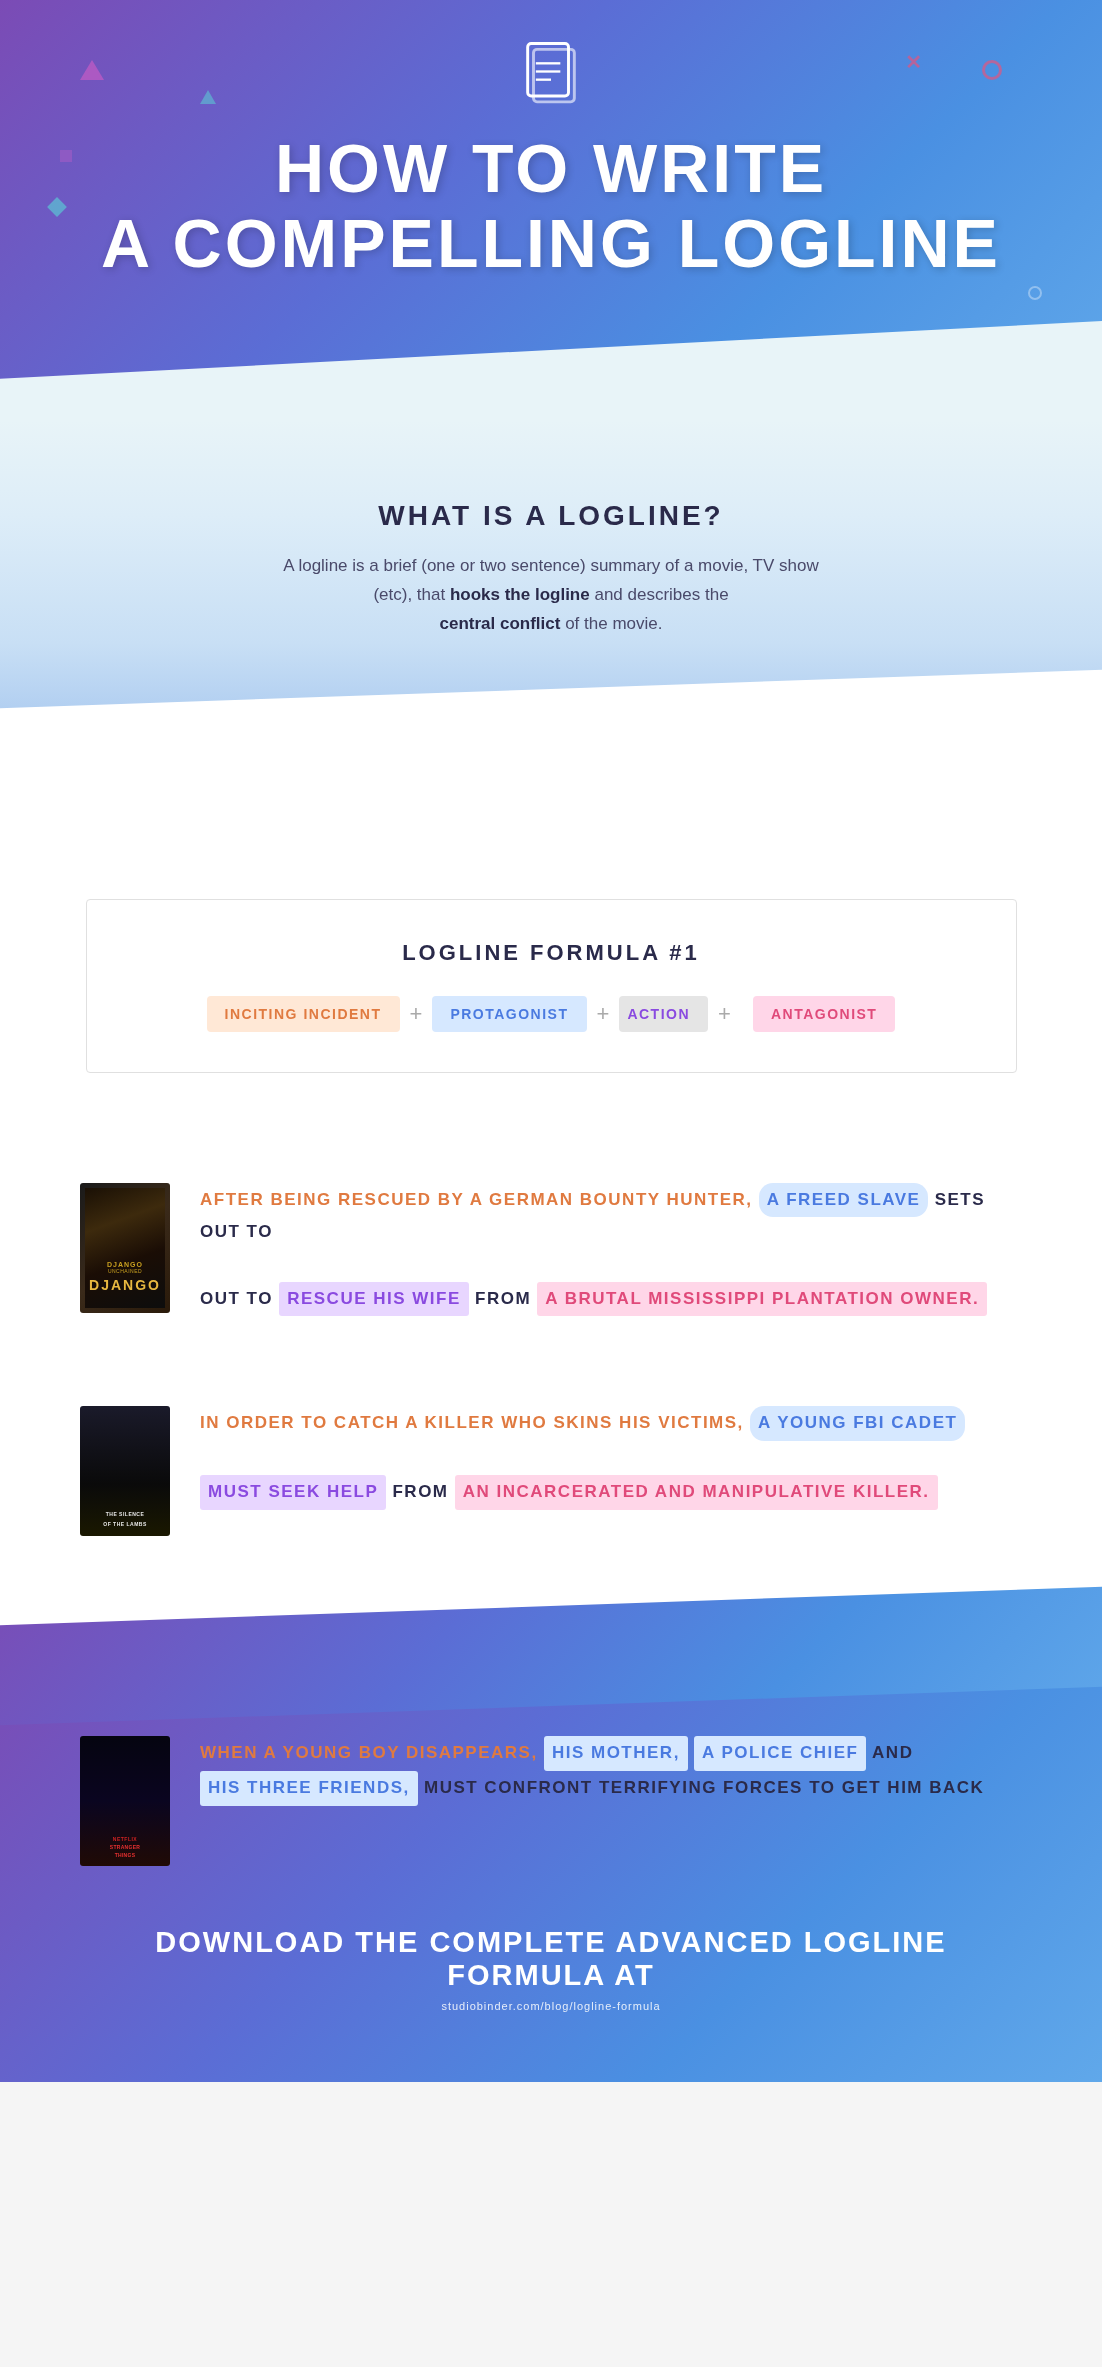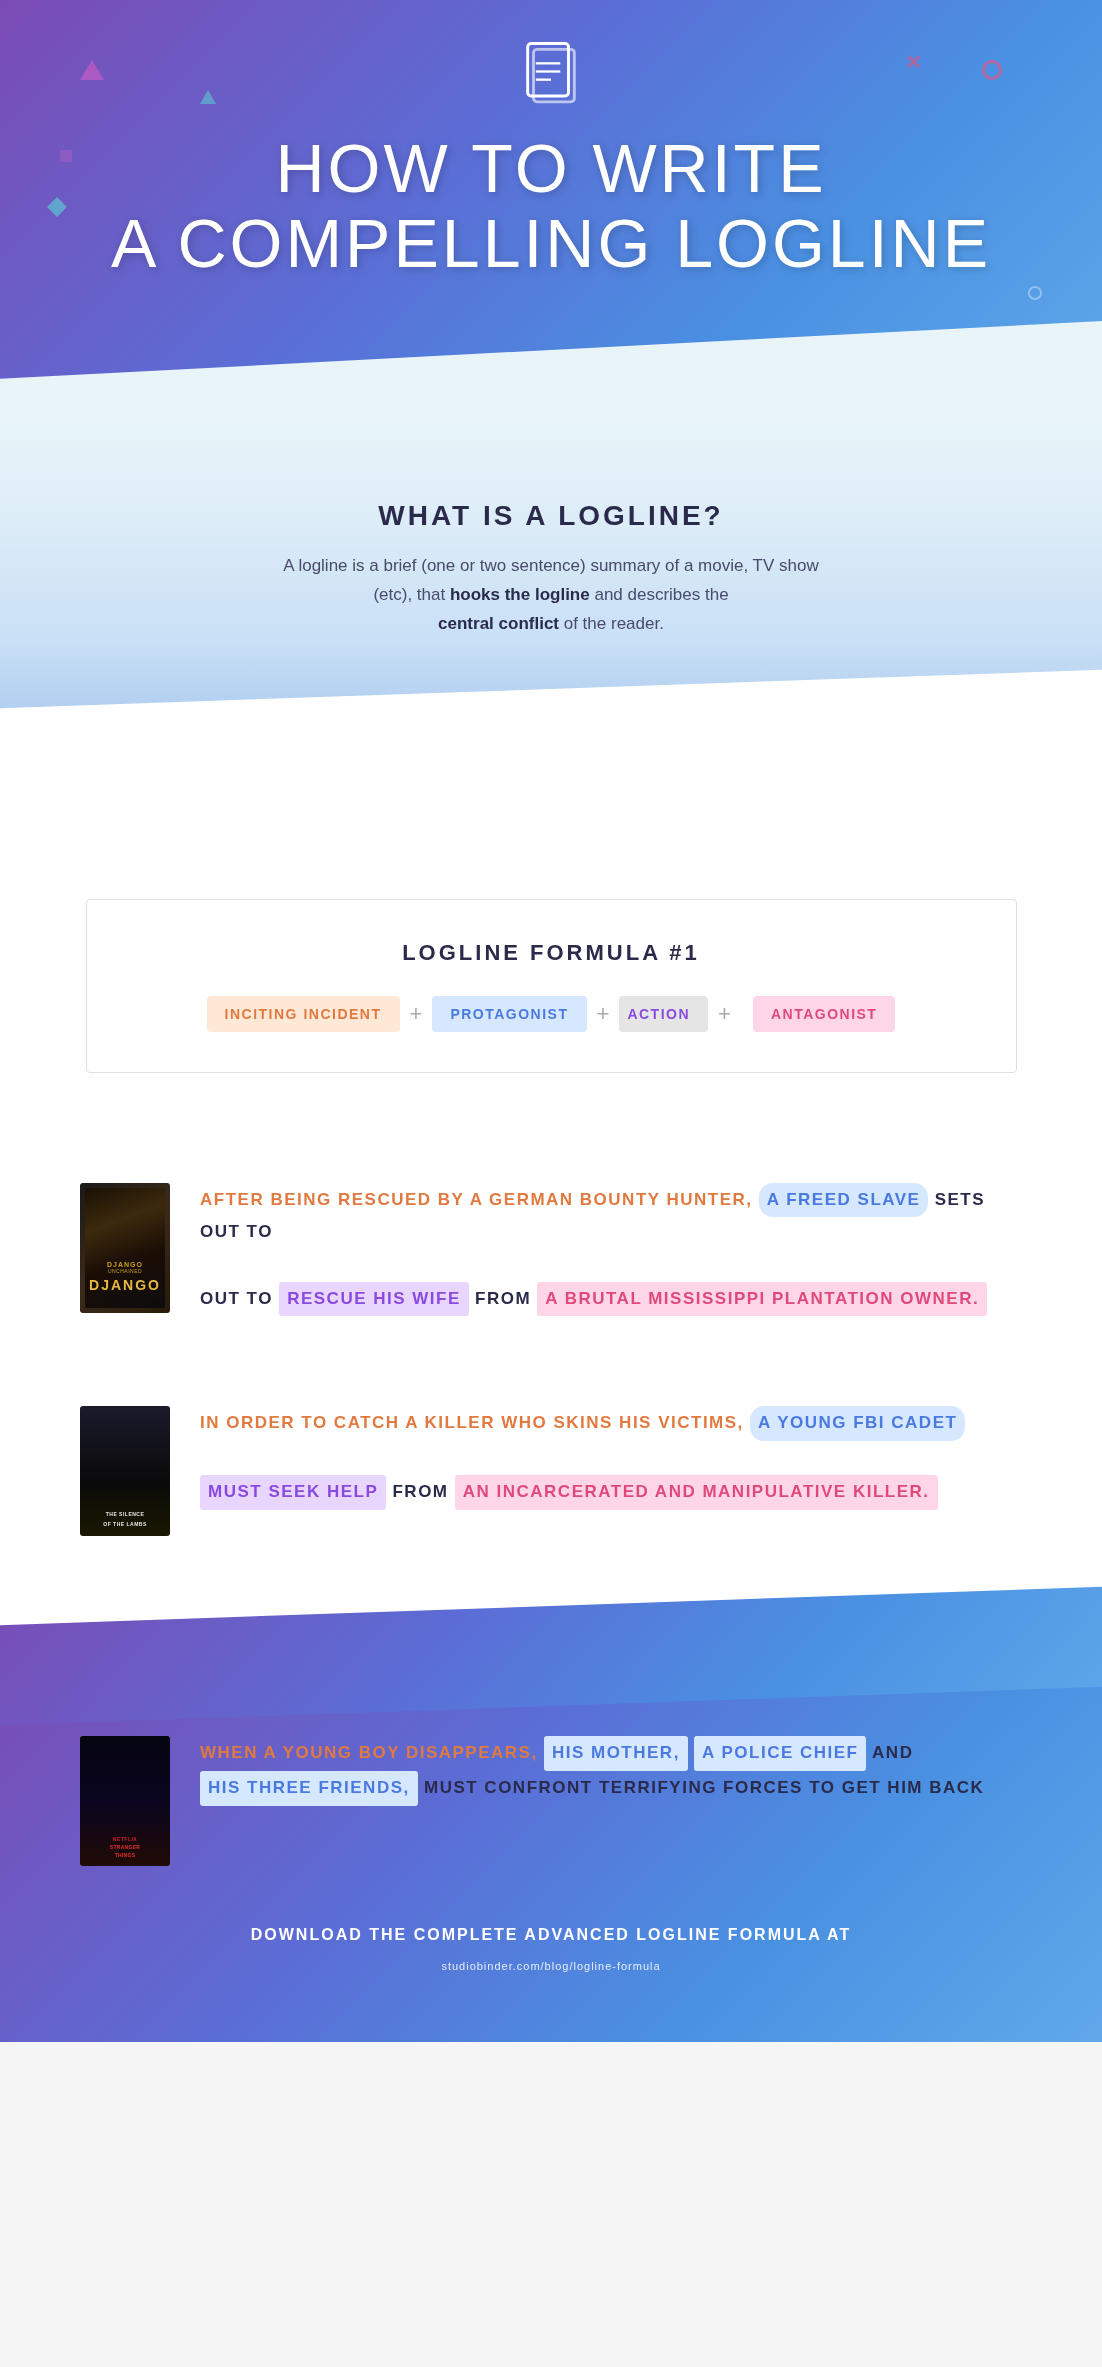--- a/index.html
+++ b/index.html
@@ -97,21 +97,21 @@
       width: 60px;
       height: 70px;
       fill: none;
       stroke: white;
       stroke-width: 2;
     }
 
     .hero-title {
       color: white;
       font-size: 68px;
-      font-weight: 400;
+      font-weight: 700;
       text-align: center;
       text-transform: uppercase;
       letter-spacing: 3px;
       line-height: 1.1;
       z-index: 2;
       text-shadow: 2px 2px 8px rgba(0,0,0,0.2);
     }
 
     
     .logline-section {
@@ -376,25 +376,25 @@
       display: inline-block;
     }
 
     .download-section {
       text-align: center;
       margin-top: 60px;
       color: white;
     }
 
     .download-title {
-      font-size: 16px;
+      font-size: 29px;
       font-weight: 800;
       text-transform: uppercase;
       letter-spacing: 2px;
-      margin-bottom: 16px;
+      margin-bottom: 8px;
     }
 
     .download-url {
       font-size: 11px;
       color: rgba(255,255,255,0.85);
       letter-spacing: 1px;
     }
   </style>
 </head>
 <body>
@@ -422,21 +422,21 @@
   <h1 class="hero-title">
     <span>HOW TO WRITE</span><br>
     <span>A COMPELLING LOGLINE</span>
   </h1>
 </div>
 
 <div class="logline-section">
   <h2 class="section-title">WHAT IS A LOGLINE?</h2>
   <p class="section-body">
     <span>A logline is a brief (one or two sentence) summary of a movie, TV show (etc), that </span><strong>hooks the logline</strong><span> and describes the </span><br>
-    <strong>central conflict</strong><span> of the reader.</span>
+    <strong>central conflict</strong><span> of the movie.</span>
   </p>
 </div>
 
 <div style="height:80px; background:white;"></div>
 
 <div class="formula-section">
   <div class="formula-box">
     <h3 class="formula-title">LOGLINE FORMULA #1</h3>
     <div class="formula-pills">
       <span class="pill pill-orange">INCITING INCIDENT</span>

